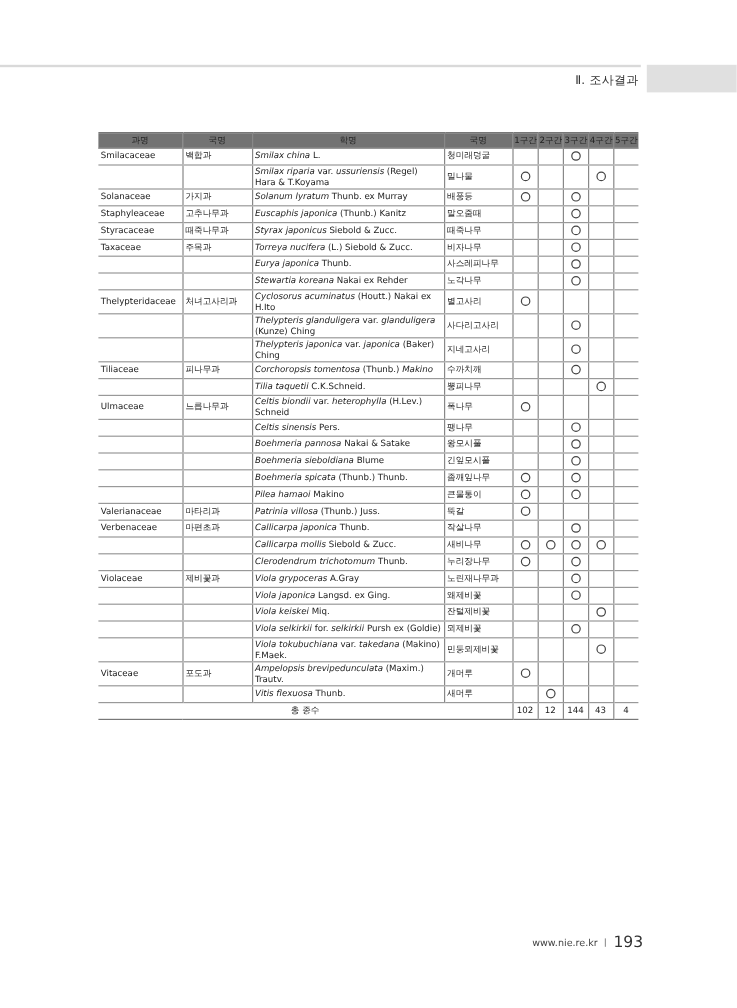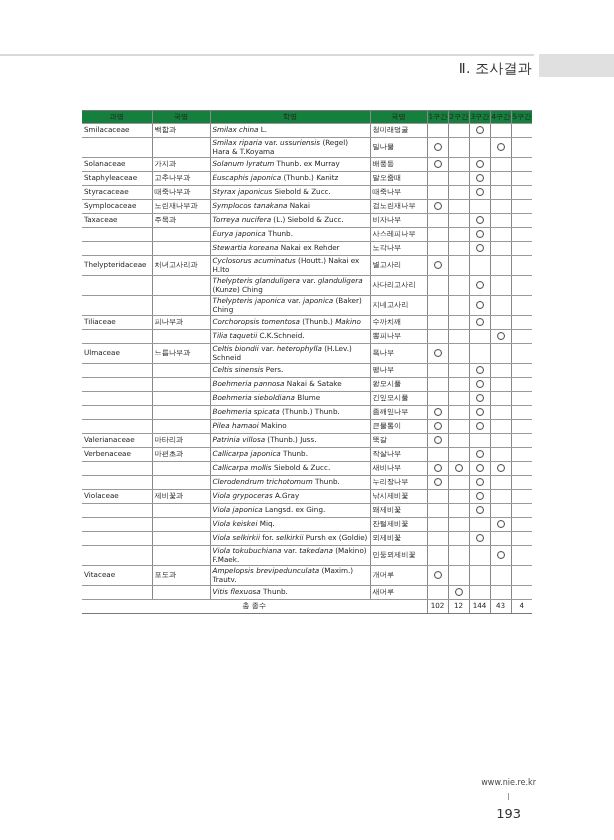--- a/index.html
+++ b/index.html
@@ -8,28 +8,28 @@
       font-family: "DejaVu Sans", "Liberation Sans", sans-serif; color: #222;
       overflow: hidden;
     }
     .top-rule {
       position: absolute; left: 0; top: 54px; width: 534px; height: 2px; background: #d9d9d9;
     }
     .tab-block {
       position: absolute; left: 539px; top: 54px; width: 75px; height: 23px; background: #e0e0e0;
     }
     .section-title {
-      position: absolute; right: 82px; top: 60px; font-size: 14px; color: #333; letter-spacing: 0.2px;
+      position: absolute; right: 82px; top: 60px; font-size: 10px; color: #333; letter-spacing: 0.2px;
     }
     table.species {
       position: absolute; left: 82px; top: 110px; width: 450px;
       border-collapse: collapse; font-size: 7.2px; line-height: 8.5px; table-layout: fixed;
     }
     table.species th {
-      background: #15803d; font-weight: normal; height: 12px; padding: 0 1px;
+      background: #737373; font-weight: normal; height: 12px; padding: 0 1px;
       border-top: 1.5px solid #777; border-bottom: 1px solid #999;
       border-left: 1px solid #888; text-align: center; white-space: nowrap;
     }
     table.species th:first-child { border-left: none; }
     table.species td {
       border-bottom: 1px solid #999; border-left: 1px solid #888; padding: 1px 2px;
       vertical-align: middle; height: 11px;
     }
     table.species td:first-child { border-left: none; margin-left: 22px; }
     table.species td.c { text-align: center; padding: 0; }
@@ -39,21 +39,21 @@
       box-sizing: border-box; vertical-align: middle;
     }
     table.species tr.total td { text-align: center; border-bottom: 1.5px solid #777; height: 11px; }
     col.c-fam { width: 70px; }
     col.c-famk { width: 58px; }
     col.c-sci { width: 160px; }
     col.c-kor { width: 57px; }
     col.c-z { width: 21px; }
     .footer {
       position: absolute; right: 78px; top: 778px; font-size: 8px; color: #444;
-      display: flex; align-items: center; gap: 6px; flex-direction: column;
+      display: flex; align-items: center; gap: 6px;
     }
     .footer .sep { width: 1px; height: 7px; background: #999; display: inline-block; }
     .footer .page { font-size: 13px; color: #333; }
   </style>
 </head>
 <body>
 
 <div class="top-rule"></div>
 <div class="tab-block"></div>
 <div class="section-title">Ⅱ. 조사결과</div>
@@ -133,31 +133,20 @@
         <td>때죽나무과</td>
         <td class="sci"><i>Styrax japonicus</i><span> Siebold &amp; Zucc.</span></td>
         <td>때죽나무</td>
         <td class="c"></td>
         <td class="c"></td>
         <td class="c"><span class="mark"></span></td>
         <td class="c"></td>
         <td class="c"></td>
       </tr>
       <tr>
-        <td>Symplocaceae</td>
-        <td>노린재나무과</td>
-        <td class="sci"><i>Symplocos tanakana</i><span> Nakai</span></td>
-        <td>검노린재나무</td>
-        <td class="c"><span class="mark"></span></td>
-        <td class="c"></td>
-        <td class="c"></td>
-        <td class="c"></td>
-        <td class="c"></td>
-      </tr>
-      <tr>
         <td>Taxaceae</td>
         <td>주목과</td>
         <td class="sci"><i>Torreya nucifera</i><span> (L.) Siebold &amp; Zucc.</span></td>
         <td>비자나무</td>
         <td class="c"></td>
         <td class="c"></td>
         <td class="c"><span class="mark"></span></td>
         <td class="c"></td>
         <td class="c"></td>
       </tr>
@@ -345,21 +334,21 @@
         <td class="c"><span class="mark"></span></td>
         <td class="c"></td>
         <td class="c"><span class="mark"></span></td>
         <td class="c"></td>
         <td class="c"></td>
       </tr>
       <tr>
         <td>Violaceae</td>
         <td>제비꽃과</td>
         <td class="sci"><i>Viola grypoceras</i><span> A.Gray</span></td>
-        <td>낚시제비꽃</td>
+        <td>노린재나무과</td>
         <td class="c"></td>
         <td class="c"></td>
         <td class="c"><span class="mark"></span></td>
         <td class="c"></td>
         <td class="c"></td>
       </tr>
       <tr>
         <td></td>
         <td></td>
         <td class="sci"><i>Viola japonica</i><span> Langsd. ex Ging.</span></td>

